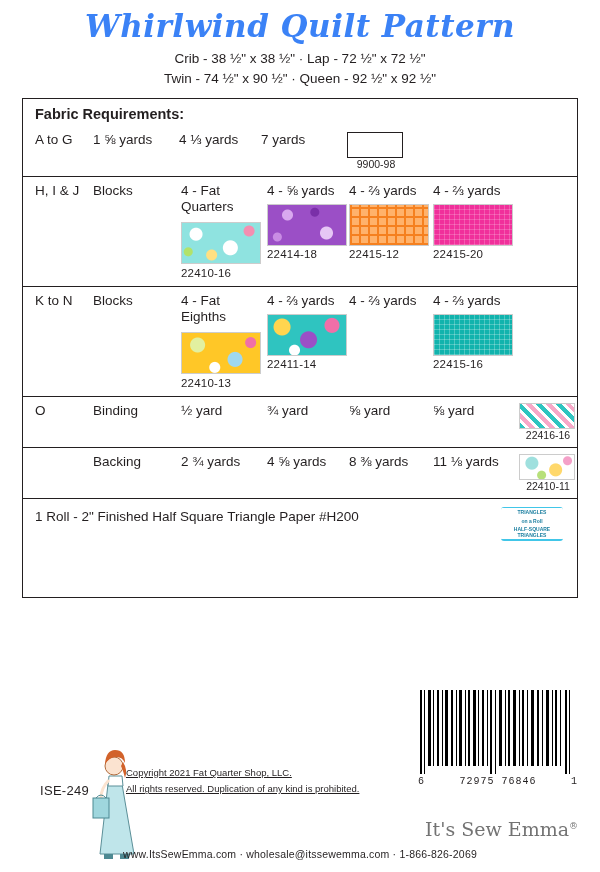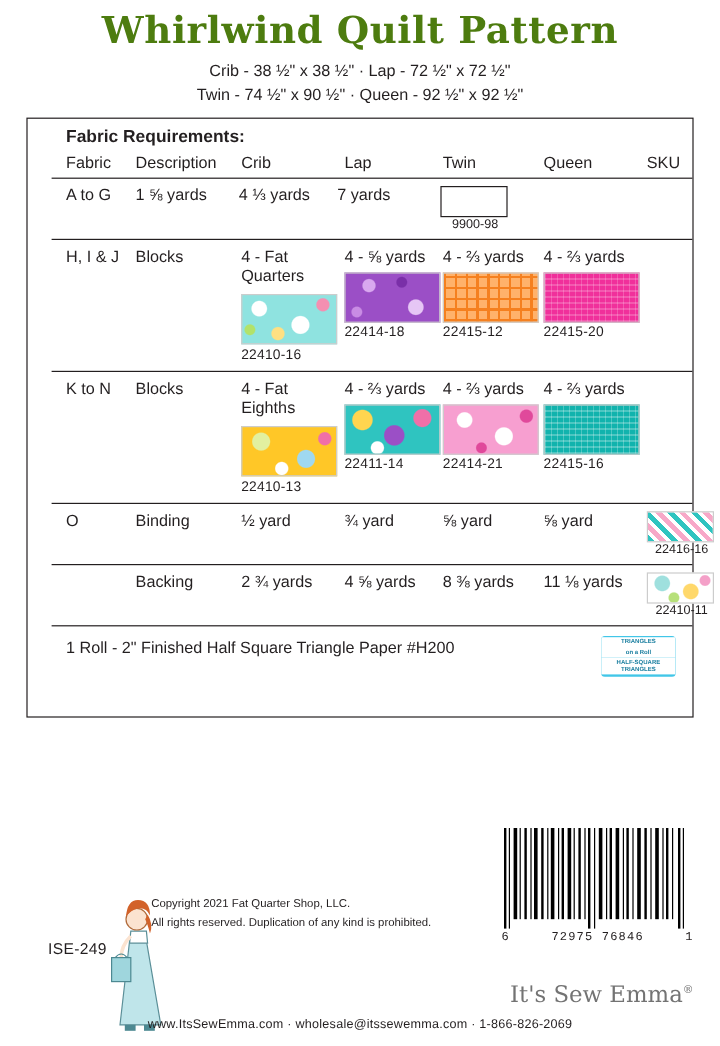--- a/index.html
+++ b/index.html
@@ -10,41 +10,41 @@
     font-family:"Liberation Sans", sans-serif;
     color:#231f20;
     position:relative;
     overflow:hidden;
   }
 
   
   .title {
     text-align:center;
     font-family:"DejaVu Serif", serif;
+    font-style:italic;
     font-weight:bold;
     font-size:31px;
-    color:#4d7c0f;
+    color:#3b82f6;
     letter-spacing:0.5px;
     margin:10px 0 6px 0;
     line-height:1.05;
   }
   .sizes {
     text-align:center;
     font-size:13.5px;
     line-height:1.55;
     color:#231f20;
   }
 
   
   .frame {
     position:absolute;
     left:22px; top:98px;
     width:556px; height:500px;
     border:1px solid #231f20;
-    padding-left:20px;
   }
   .reqhead {
     font-weight:bold;
     font-size:14.5px;
     padding:7px 0 4px 12px;
   }
   .colhead {
     display:flex;
     font-size:13.5px;
     padding:2px 0 5px 12px;
@@ -227,24 +227,25 @@
     letter-spacing:1px;
   }
   .isbn {
     position:absolute;
     left:40px; top:783px;
     font-size:13px;
     letter-spacing:0.3px;
   }
   .copy {
     position:absolute;
-    left:126px; top:746px;
+    left:126px; top:765px;
     font-size:9.5px;
     line-height:1.7;
     color:#231f20;
+    text-decoration:underline;
   }
   .brand {
     position:absolute;
     right:22px; top:818px;
     font-family:"DejaVu Serif", serif;
     font-size:19px;
     color:#737373;
   }
   .brand sup { font-size:9px; vertical-align:super; }
   .contact {
@@ -261,29 +262,20 @@
 <div class="title">Whirlwind Quilt Pattern</div>
 <div class="sizes">
   <div>Crib - 38 ½" x 38 ½"  · Lap - 72 ½" x 72 ½"</div>
   <div>Twin - 74 ½" x 90 ½"  · Queen - 92 ½" x 92 ½"</div>
 </div>
 
 <div class="frame">
 
   <div class="reqhead">Fabric Requirements:</div>
 
-  <div class="colhead">
-    <div class="c-fabric">Fabric</div>
-    <div class="c-desc">Description</div>
-    <div class="c-crib">Crib</div>
-    <div class="c-lap">Lap</div>
-    <div class="c-twin">Twin</div>
-    <div class="c-queen">Queen</div>
-    <div class="c-sku">SKU</div>
-  </div>
 
   <div class="row" style="padding-left:12px;">
     <div class="c-fabric cellpad">A to G</div>
     <div class="c-crib cellpad">1 ⅝ yards</div>
     <div class="c-lap cellpad">4 ⅓ yards</div>
     <div class="c-queen cellpad">7 yards</div>
     <div class="c-sku cellpad">
       <div class="sku-box"></div>
       <div class="sku-num">9900-98</div>
     </div>
@@ -337,24 +329,20 @@
     </div>
     <div class="c-lap cellpad">
       <div>4 - ⅔ yards</div>
       <div class="swatchwrap">
         <div class="swatch p-teal-circles"></div>
         <div class="swatch-label">22411-14</div>
       </div>
     </div>
     <div class="c-twin cellpad">
       <div>4 - ⅔ yards</div>
-      <div class="swatchwrap">
-        <div class="swatch p-pink-floral"></div>
-        <div class="swatch-label">22414-21</div>
-      </div>
     </div>
     <div class="c-queen cellpad">
       <div>4 - ⅔ yards</div>
       <div class="swatchwrap">
         <div class="swatch p-teal-grid"></div>
         <div class="swatch-label">22415-16</div>
       </div>
     </div>
     <div class="c-sku"></div>
   </div>

